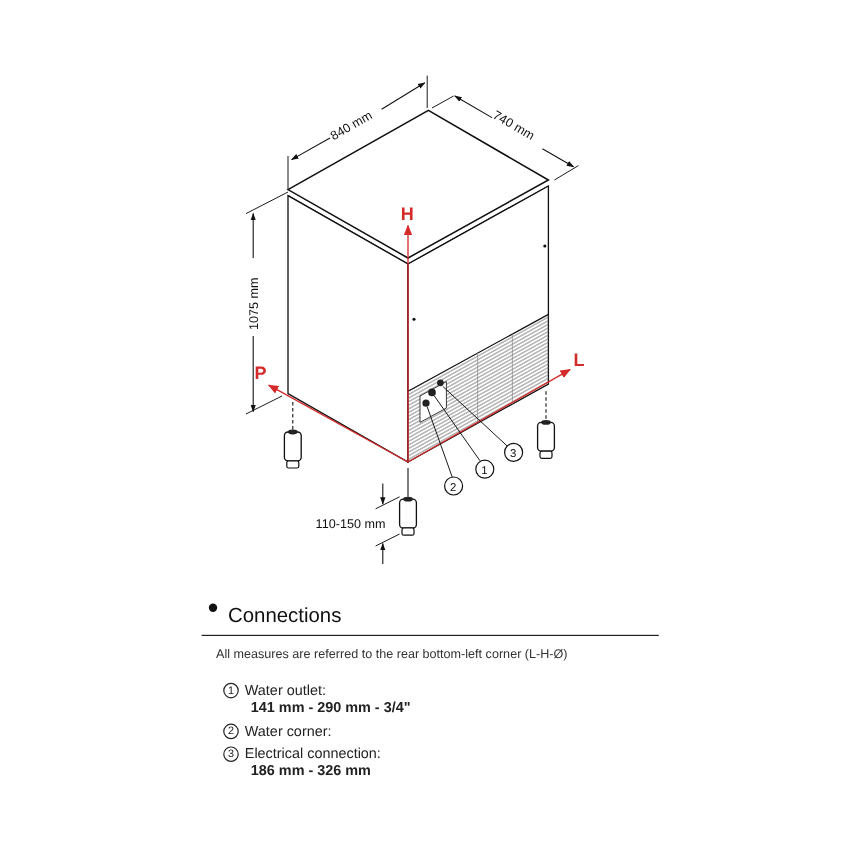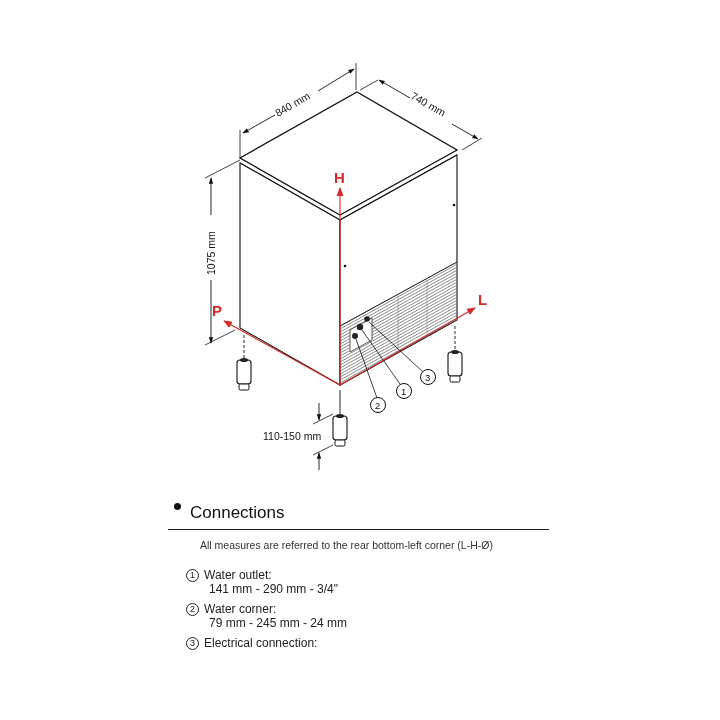--- a/index.html
+++ b/index.html
@@ -6,26 +6,26 @@
   body{width:720px;height:720px;position:relative;overflow:hidden;font-family:"Liberation Sans","DejaVu Sans",sans-serif;color:#222;}
   #diagram{position:absolute;left:0;top:0;width:720px;height:500px;}
   .dimtxt{font-family:"Liberation Sans",sans-serif;font-size:10.5px;fill:#111;}
   .axlbl{font-family:"Liberation Sans",sans-serif;font-size:15px;font-weight:bold;fill:#d42a2a;}
   .callnum{font-family:"Liberation Sans",sans-serif;font-size:9.5px;fill:#111;}
   #section{position:absolute;left:168px;top:503px;width:382px;}
   .sec-head{display:flex;align-items:flex-start;height:24px;}
   .bullet{width:7px;height:7px;border-radius:50%;background:#111;margin-left:6px;margin-right:9px;}
   .sec-title{font-size:17px;color:#111;}
   .sec-rule{height:1px;background:#222;margin-top:2px;width:381px;}
-  .sec-note{font-size:10.5px;color:#333;margin-left:32px;margin-top:9px;}
+  .sec-note{font-size:10.5px;color:#333;margin-left:12px;margin-top:9px;}
   .conn-list{margin-left:18px;margin-top:17px;}
   .conn{margin-bottom:5px;}
   .conn-title{display:flex;align-items:center;font-size:12px;color:#222;height:14px;}
   .num-circle{display:inline-flex;align-items:center;justify-content:center;width:13px;height:13px;border:1px solid #222;border-radius:50%;font-size:9px;margin-right:5px;box-sizing:border-box;}
-  .conn-val{font-size:12px;color:#222;margin-left:23px;height:15px;line-height:15px;}
+  .conn-val{font-size:12px;color:#222;margin-left:23px;height:15px;line-height:15px;font-weight:bold;}
 </style>
 </head>
 <body>
 
 <svg id="diagram" viewBox="0 0 720 500" width="720" height="500">
   <defs>
     <marker id="arrB" viewBox="0 0 10 10" refX="9" refY="5" markerWidth="7" markerHeight="7" orient="auto-start-reverse">
       <path d="M0,1.5 L10,5 L0,8.5 z" fill="#111"></path>
     </marker>
     <marker id="arrR" viewBox="0 0 10 10" refX="9" refY="5" markerWidth="8" markerHeight="8" orient="auto-start-reverse">
@@ -152,22 +152,22 @@
         <span class="num-circle">1</span>
         <span>Water outlet:</span>
       </div>
       <div class="conn-val">141 mm  - 290 mm  - 3/4"</div>
     </div>
     <div class="conn">
       <div class="conn-title">
         <span class="num-circle">2</span>
         <span>Water corner:</span>
       </div>
-      <div class="conn-val">79 mm - 245 mm - 24 mm</div>
     </div>
     <div class="conn">
       <div class="conn-title">
         <span class="num-circle">3</span>
         <span>Electrical connection:</span>
       </div>
+      <div class="conn-val">186 mm - 326 mm</div>
     </div>
   </div>
 </div>
 
 </body></html>

